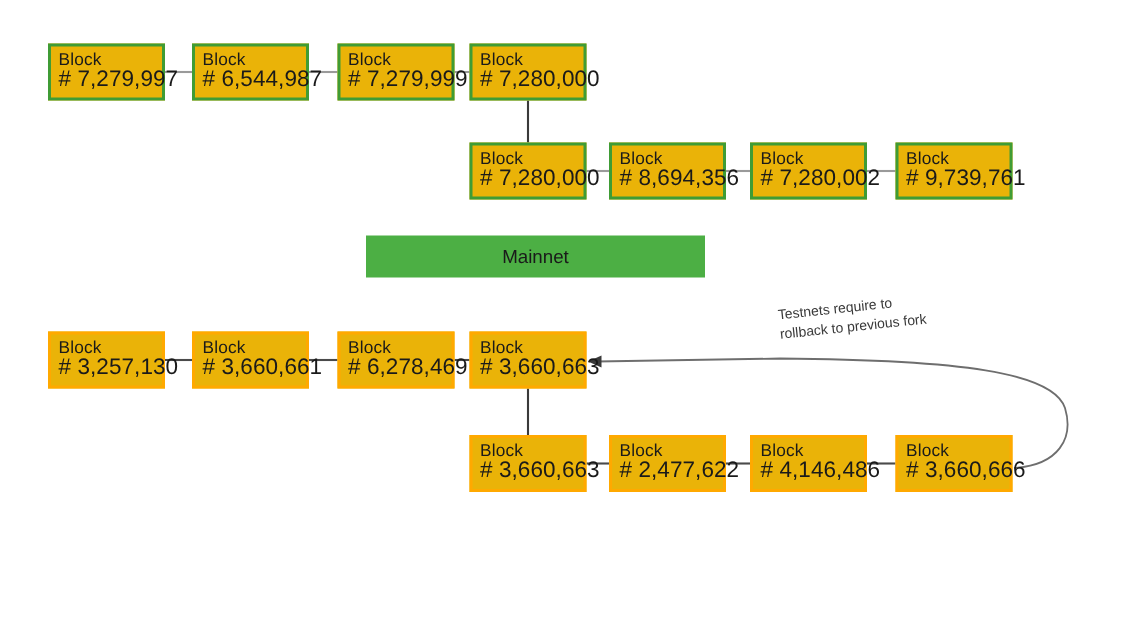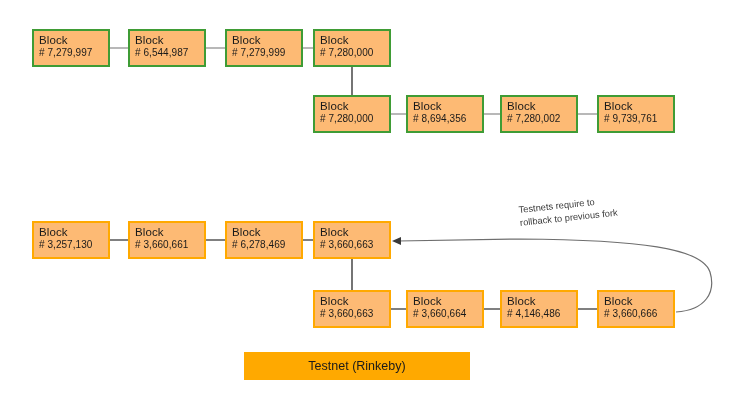--- a/index.html
+++ b/index.html
@@ -9,33 +9,33 @@
     font-family:"Liberation Sans", sans-serif;
     overflow:hidden;
     position:relative;
   }
   #canvas{position:absolute;left:0;top:0;width:748px;height:414px;}
 
   .block{
     position:absolute;
     width:78px;height:38px;
     box-sizing:border-box;
-    background:#fdba74;
+    background:#eab308;
     border:2px solid #3f9c35;
     padding:3px 0 0 5px;
   }
   .block.orange{border-color:#ffa900;}
   .block .b-title{
     font-size:11.5px;
     color:#1a1a1a;
     line-height:13px;
     letter-spacing:0.1px;
   }
   .block .b-num{
-    font-size:10px;
+    font-size:15px;
     color:#1a1a1a;
     line-height:12px;
     letter-spacing:0.05px;
     white-space:nowrap;
   }
 
   .banner{
     position:absolute;
     left:244px;
     width:226px;height:28px;
@@ -118,20 +118,23 @@
   </div>
   <div class="block" style="left:500px;top:95px;">
     <div class="b-title">Block</div>
     <div class="b-num"># 7,280,002</div>
   </div>
   <div class="block" style="left:597px;top:95px;">
     <div class="b-title">Block</div>
     <div class="b-num"># 9,739,761</div>
   </div>
 
+  <div class="banner green" style="top:157px;">
+    <span>Mainnet</span>
+  </div>
 
   <div class="block orange" style="left:32px;top:221px;">
     <div class="b-title">Block</div>
     <div class="b-num"># 3,257,130</div>
   </div>
   <div class="block orange" style="left:128px;top:221px;">
     <div class="b-title">Block</div>
     <div class="b-num"># 3,660,661</div>
   </div>
   <div class="block orange" style="left:225px;top:221px;">
@@ -142,33 +145,30 @@
     <div class="b-title">Block</div>
     <div class="b-num"># 3,660,663</div>
   </div>
 
   <div class="block orange" style="left:313px;top:290px;">
     <div class="b-title">Block</div>
     <div class="b-num"># 3,660,663</div>
   </div>
   <div class="block orange" style="left:406px;top:290px;">
     <div class="b-title">Block</div>
-    <div class="b-num"># 3,660,664</div>
+    <div class="b-num"># 2,477,622</div>
   </div>
   <div class="block orange" style="left:500px;top:290px;">
     <div class="b-title">Block</div>
     <div class="b-num"># 4,146,486</div>
   </div>
   <div class="block orange" style="left:597px;top:290px;">
     <div class="b-title">Block</div>
     <div class="b-num"># 3,660,666</div>
   </div>
 
-  <div class="banner orange" style="top:352px;">
-    <span>Testnet (Rinkeby)</span>
-  </div>
 
   <div class="annotation">
     <div>Testnets require to</div>
     <div>rollback to previous fork</div>
   </div>
 
 </div>
 
 </body></html>

